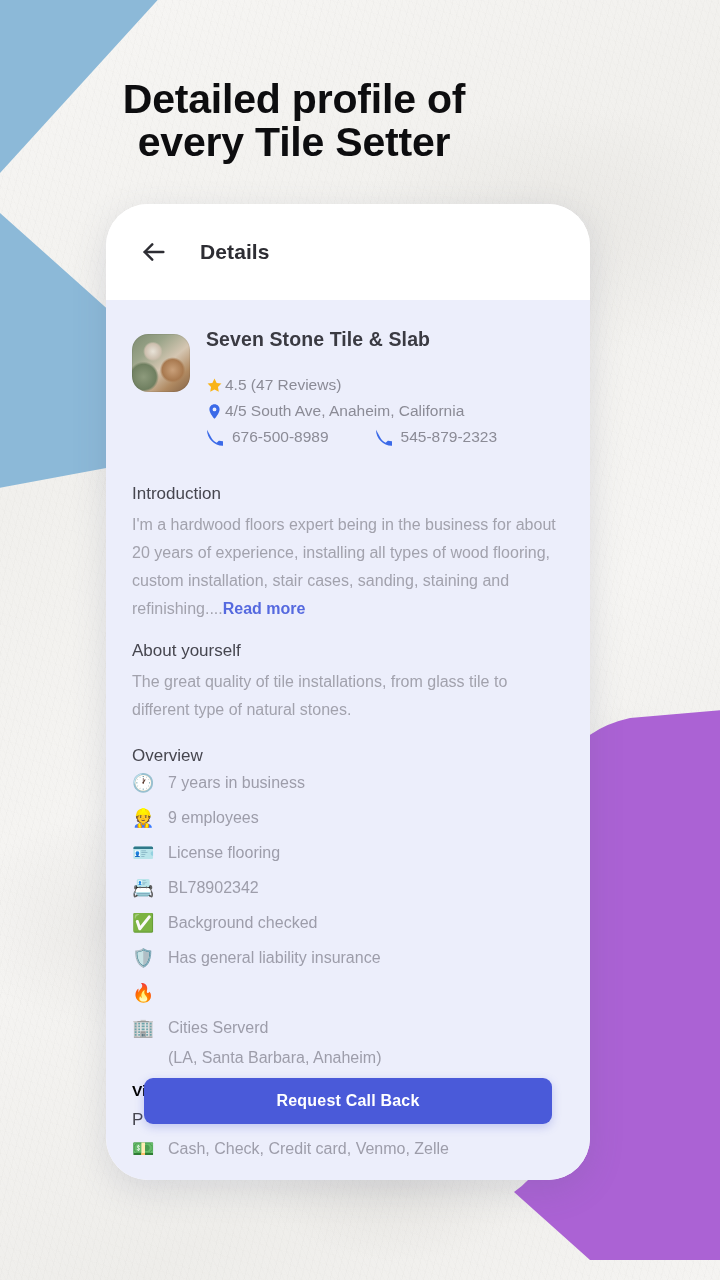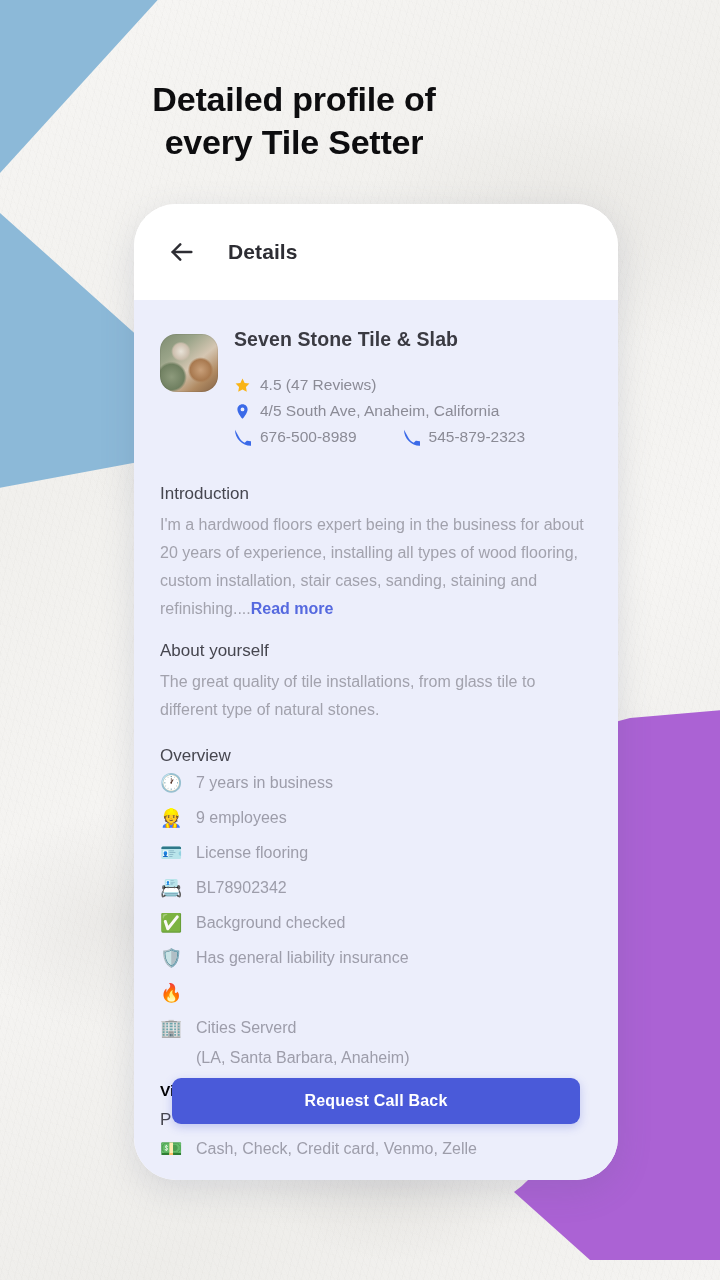--- a/index.html
+++ b/index.html
@@ -51,21 +51,21 @@
   #shape-purple {
     right: -120px;
     top: 700px;
     width: 340px;
     height: 560px;
   }
 
   
   #phone-frame {
     position: absolute;
-    left: 134px;
+    left: 106px;
     top: 204px;
     width: 484px;
     height: 976px;
     background: #ffffff;
     border-radius: 42px;
     overflow: hidden;
     box-shadow: 0 10px 34px rgba(90, 95, 125, 0.17);
   }
 
   #phone-appbar {
@@ -121,21 +121,21 @@
   #business-name {
     font-size: 19.5px;
     font-weight: 600;
     color: #3a3a42;
     margin-bottom: 25px;
     letter-spacing: .1px;
   }
   .meta-row {
     display: flex;
     align-items: center;
-    gap: 9px;
+    gap: 2px;
     margin-bottom: 8px;
     font-size: 15.5px;
     color: #8b8b96;
   }
   .meta-icon { width: 17px; height: 17px; flex-shrink: 0; display:block; }
   #phone-row { display: flex; gap: 9px; align-items: center; }
   #phone-row .phone-group { display: flex; align-items: center; gap: 9px; }
   #phone-row .phone-gap { width: 28px; }
 
   
@@ -211,21 +211,21 @@
     box-shadow: 0 3px 10px rgba(74, 90, 217, .28);
   }
 
   
   #headline {
     position: absolute;
     top: 78px;
     left: 0;
     width: 588px;
     text-align: center;
-    font-size: 34px;
+    font-size: 41px;
     font-weight: 700;
     line-height: 43px;
     color: #0d0d0f;
     letter-spacing: -.2px;
   }
 </style>
 </head>
 <body>
 
 <div id="bg-texture"></div>

